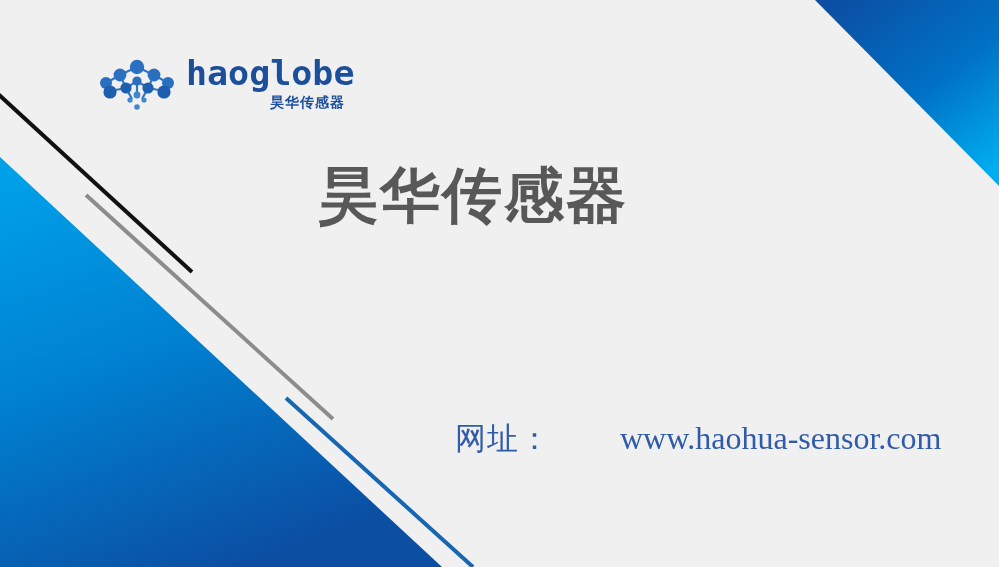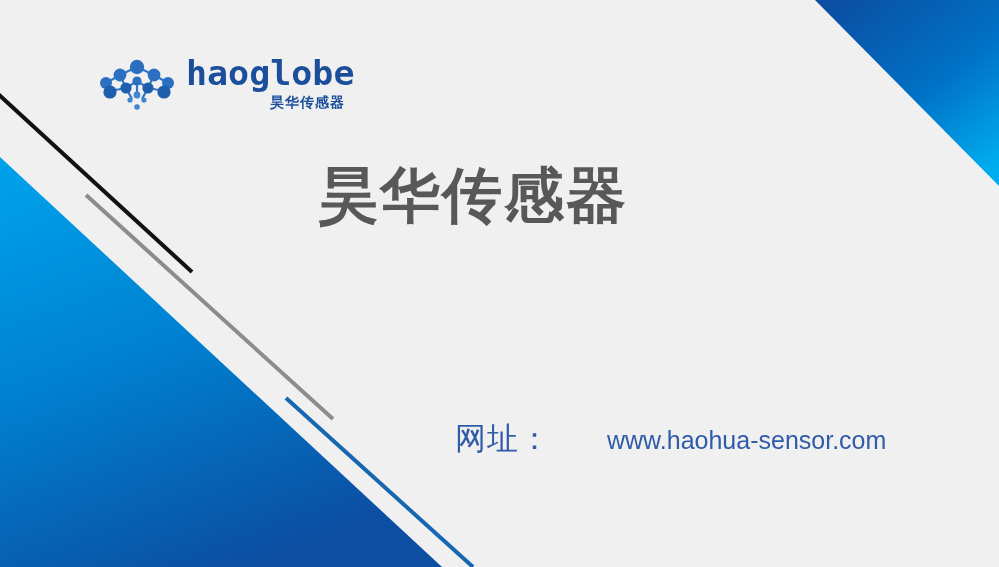--- a/index.html
+++ b/index.html
@@ -97,24 +97,24 @@
     color: #2f5ba8;
     white-space: nowrap;
     gap: 48px;
   }
   .site-label {
     font-family: "DejaVu Sans", "Liberation Sans", sans-serif;
     font-size: 31px;
     letter-spacing: 1px;
   }
   .site-url {
-    font-family: Liberation Sans, sans-serif;
-    font-size: 25px;
+    font-family: Liberation Serif, serif;
+    font-size: 32px;
     letter-spacing: 0px;
-    margin-left: 8px;
+    margin-left: 21px;
   }
 </style>
 </head>
 <body>
 
 <div id="slide">
 
   <svg class="bg-layer" viewBox="0 0 999 567" width="999" height="567" xmlns="http://www.w3.org/2000/svg">
     <defs>
       <linearGradient id="gradLeft" x1="0.15" y1="0" x2="0.55" y2="1">

